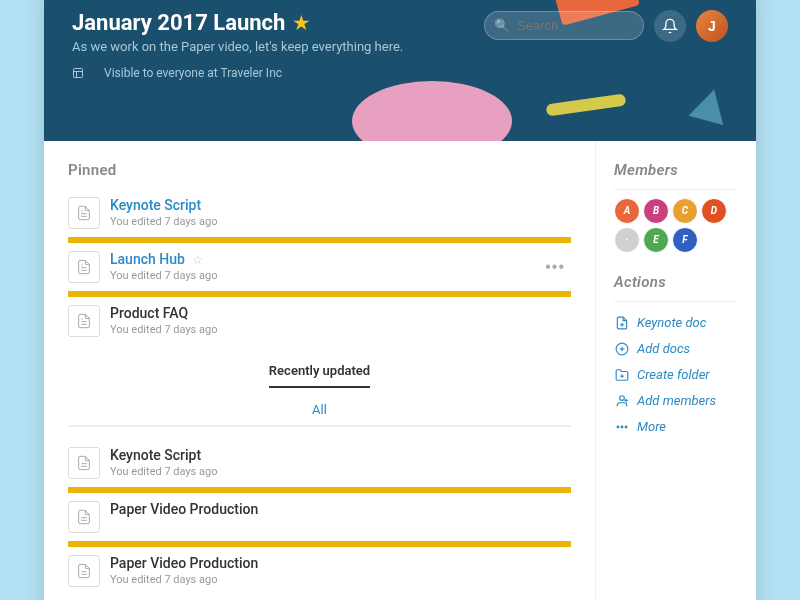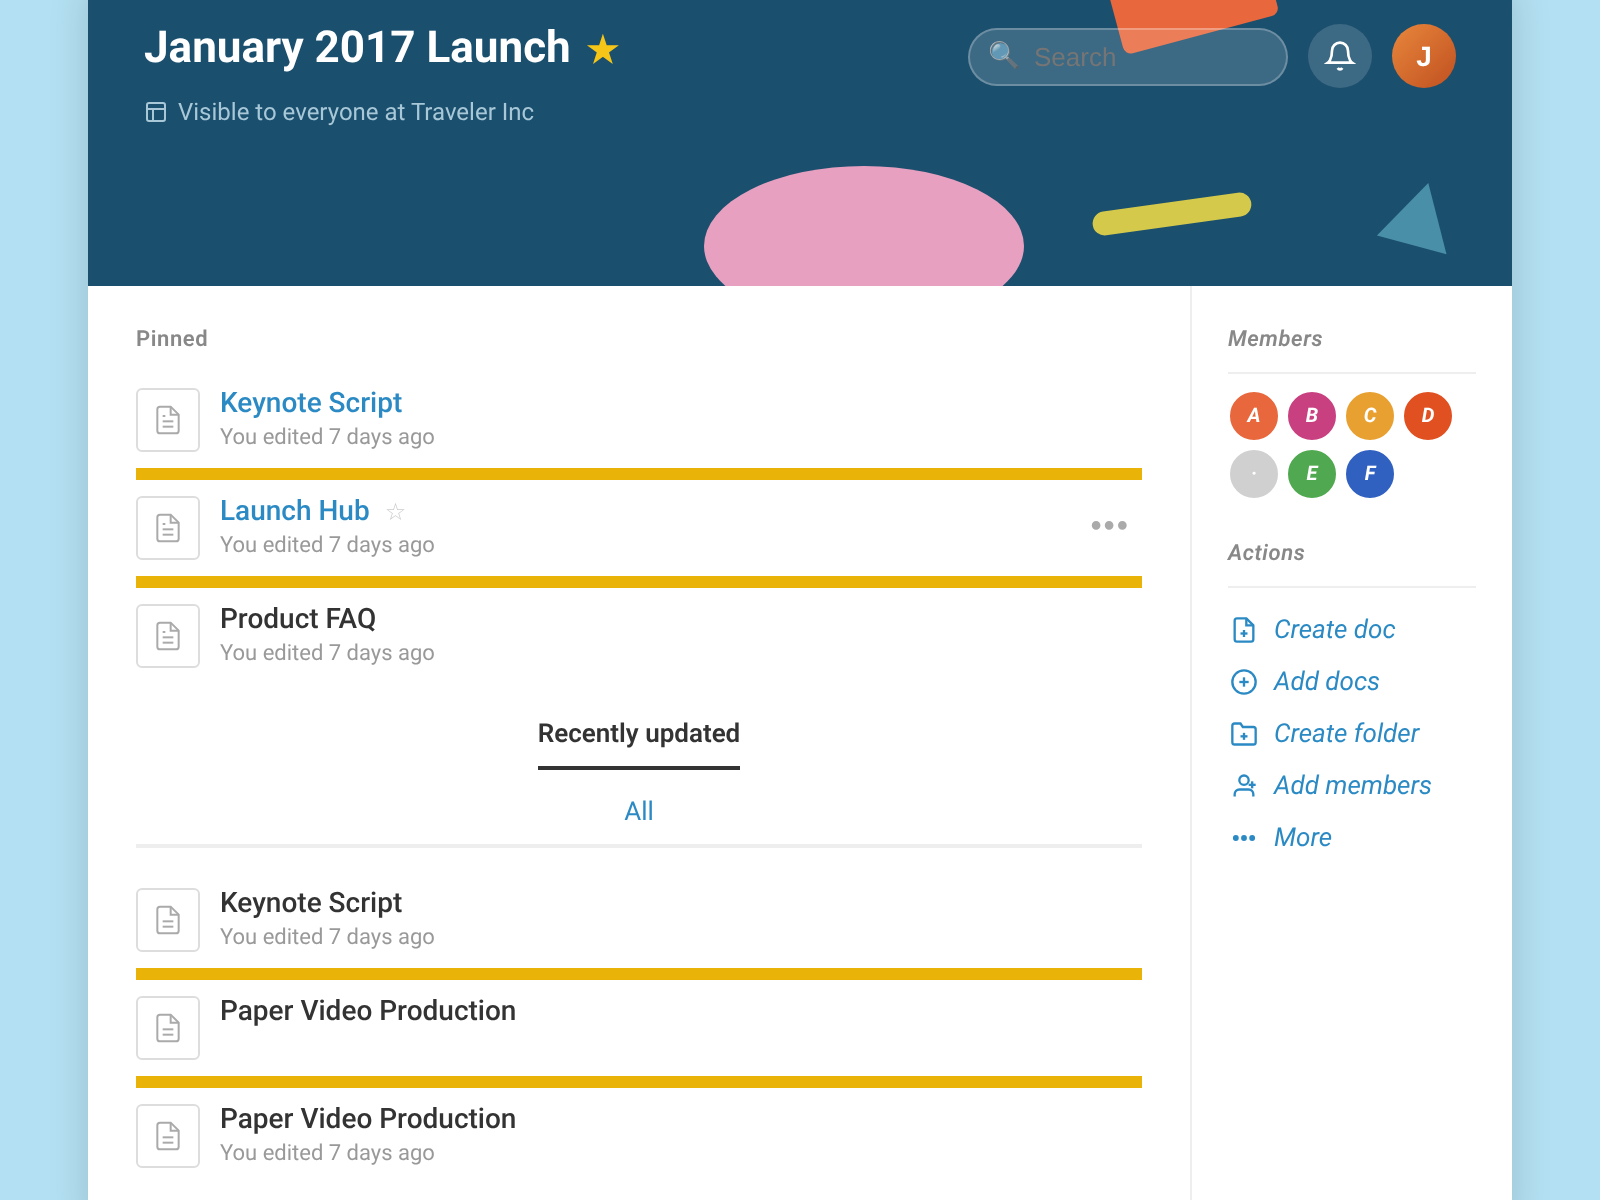--- a/index.html
+++ b/index.html
@@ -91,21 +91,21 @@
       color: #a8c8d8;
       font-size: 13px;
       margin-top: 4px;
     }
     .header-visibility {
       color: #a8c8d8;
       font-size: 12px;
       margin-top: 12px;
       display: flex;
       align-items: center;
-      gap: 5px;
+      gap: 20px;
     }
     .header-controls {
       display: flex;
       align-items: center;
       gap: 10px;
     }
     .search-bar {
       background: rgba(255,255,255,0.15);
       border: 1px solid rgba(255,255,255,0.25);
       border-radius: 20px;
@@ -165,21 +165,21 @@
       padding: 20px 24px;
       border-right: 1px solid #eee;
     }
     .right-panel {
       width: 160px;
       padding: 20px 18px;
       font-style: italic;
     }
     
     .section-label {
-      font-size: 11px;
+      font-size: 15px;
       font-weight: 600;
       color: #888;
       text-transform: none;
       margin-bottom: 10px;
       letter-spacing: 0.3px;
     }
     .doc-item {
       display: flex;
       align-items: flex-start;
       padding: 8px 0;
@@ -320,20 +320,21 @@
     <div class="header-decoration-pink"></div>
     <div class="header-decoration-yellow"></div>
     <div class="header-decoration-triangle"></div>
 
     <div class="header-top">
       <div class="header-title-area">
         <div class="header-title">
           <span>January 2017 Launch</span>
           <span class="star">★</span>
         </div>
+        <div class="header-subtitle">As we work on the Paper video, let's keep everything here.</div>
         <div class="header-visibility">
           <svg width="12" height="12" viewBox="0 0 24 24" fill="none" stroke="currentColor" stroke-width="2">
             <rect x="3" y="3" width="18" height="18" rx="2"></rect>
               <line x1="3" y1="9" x2="21" y2="9"></line>
             <line x1="9" y1="21" x2="9" y2="9"></line>
           </svg>
           <span>Visible to everyone at Traveler Inc</span>
         </div>
       </div>
       <div class="header-controls">
@@ -487,21 +488,21 @@
 
         <div class="action-item">
           <span class="action-icon">
             <svg width="14" height="14" viewBox="0 0 24 24" fill="none" stroke="#2b8ac4" stroke-width="2">
               <path d="M14 2H6a2 2 0 0 0-2 2v16a2 2 0 0 0 2 2h12a2 2 0 0 0 2-2V8z"></path>
               <polyline points="14 2 14 8 20 8"></polyline>
               <line x1="12" y1="18" x2="12" y2="12"></line>
               <line x1="9" y1="15" x2="15" y2="15"></line>
             </svg>
           </span>
-          <span>Create doc</span>
+          <span>Keynote doc</span>
         </div>
 
         <div class="action-item">
           <span class="action-icon">
             <svg width="14" height="14" viewBox="0 0 24 24" fill="none" stroke="#2b8ac4" stroke-width="2">
               <circle cx="12" cy="12" r="10"></circle>
               <line x1="12" y1="8" x2="12" y2="16"></line>
               <line x1="8" y1="12" x2="16" y2="12"></line>
             </svg>
           </span>

